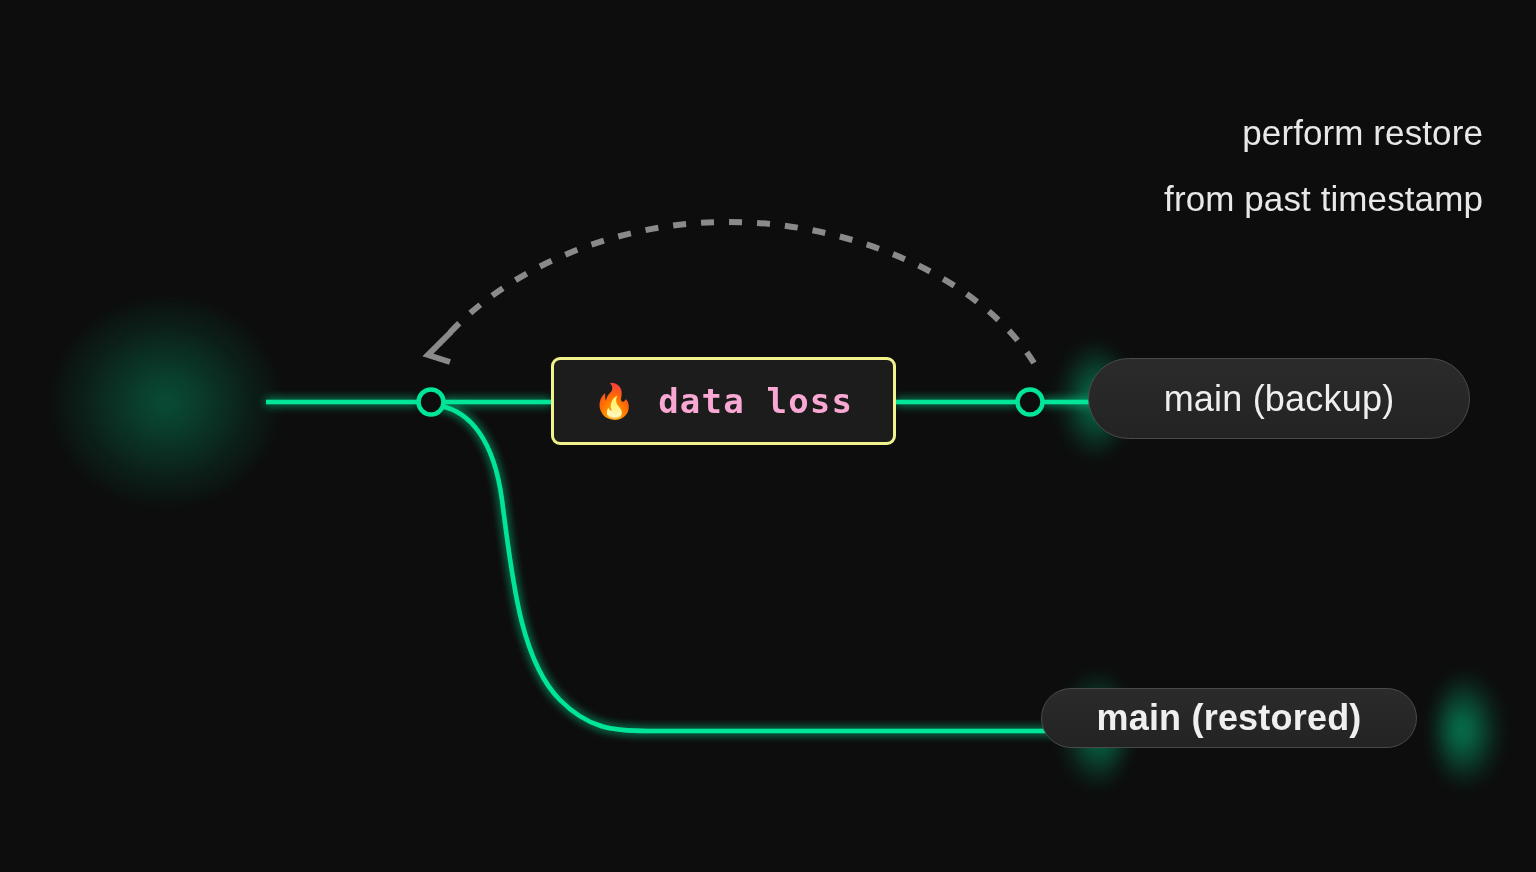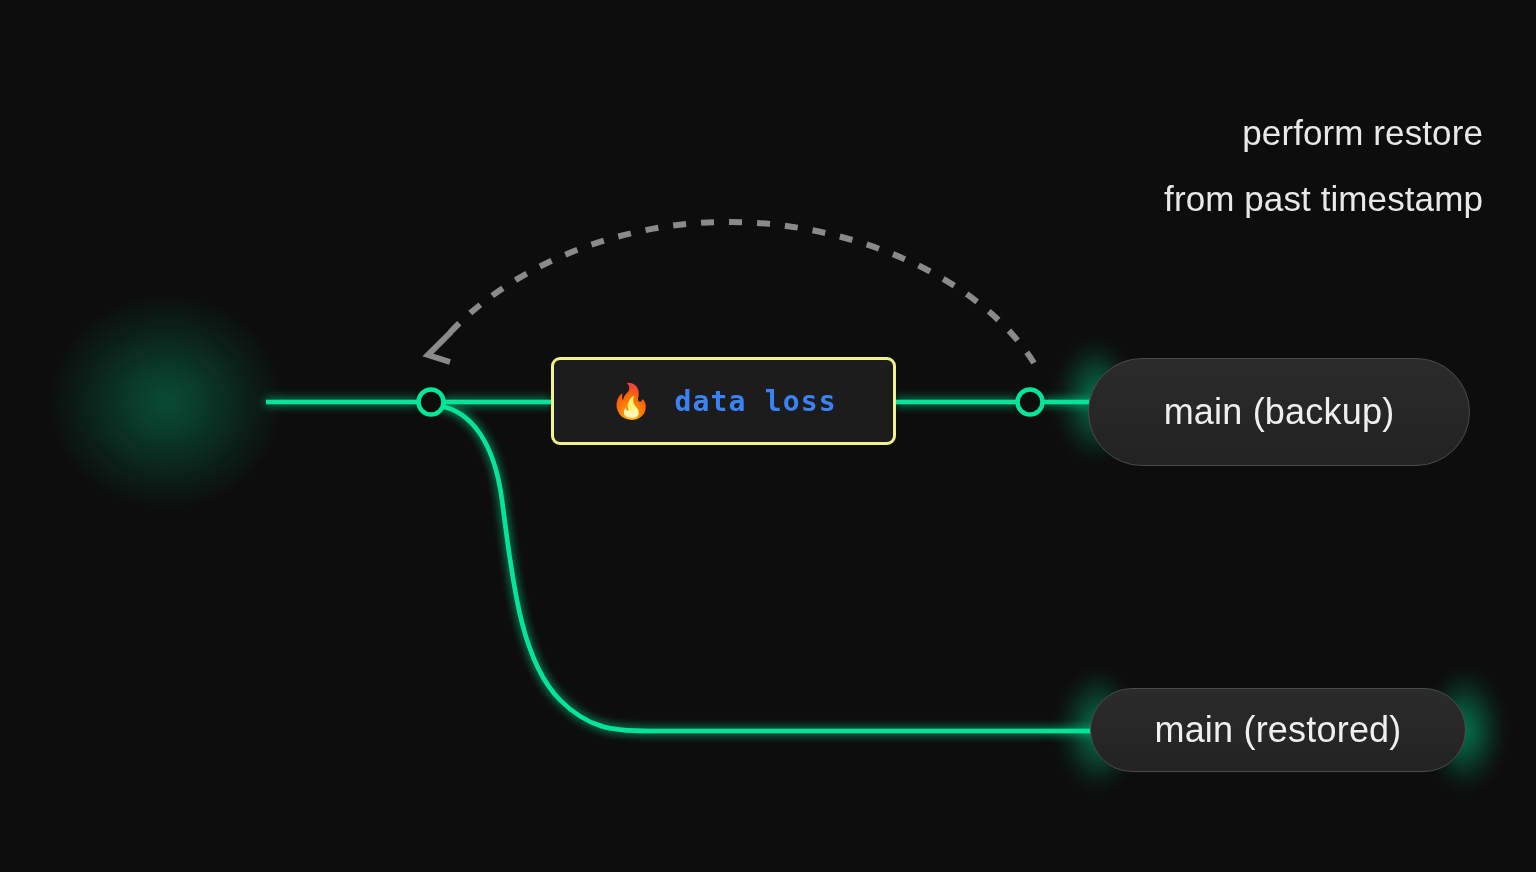--- a/index.html
+++ b/index.html
@@ -125,22 +125,22 @@
     align-items: center;
     justify-content: center;
     gap: 22px;
   }
   .alert-emoji {
     font-size: 34px;
     line-height: 1;
     font-family: "DejaVu Sans", sans-serif;
   }
   .alert-text {
-    color: #3b82f6;
-    font-size: 28px;
+    color: #f9a8d4;
+    font-size: 34px;
     letter-spacing: 1.2px;
     font-family: "DejaVu Sans Mono", "Liberation Mono", monospace;
     font-weight: 700;
   }
 </style>
 </head>
 <body>
 
 <div id="canvas">
 
@@ -189,21 +189,21 @@
 
   <div class="caption">perform restore
 from past timestamp</div>
 
 
   <div class="alert-box">
     <span class="alert-emoji">🔥</span>
     <span class="alert-text">data loss</span>
   </div>
 
-  <div class="pill gray" style="left:1088px; top:358px; width:382px; height:108px;">
+  <div class="pill gray" style="left:1088px; top:358px; width:382px; height:81px;">
     <span class="pill-label">main (backup)</span>
   </div>
 
-  <div class="pill gray" style="left:1090px; top:688px; width:376px; height:84px;">
+  <div class="pill gray" style="left:1041px; top:688px; width:376px; height:60px;font-weight:bold;">
     <span class="pill-label">main (restored)</span>
   </div>
 
 </div>
 
 </body></html>

